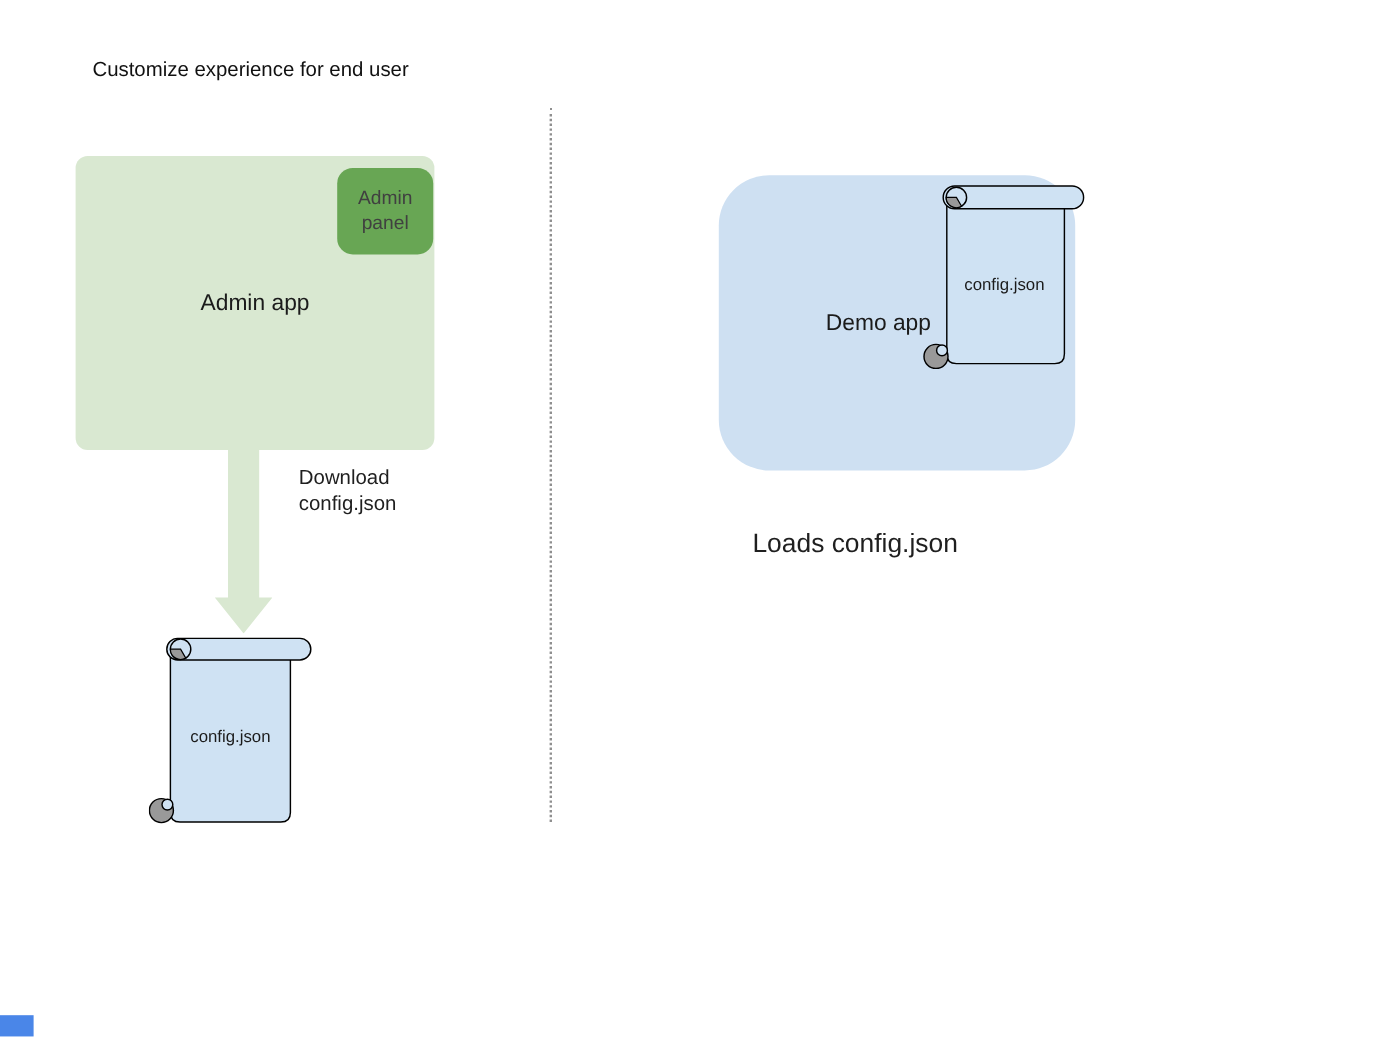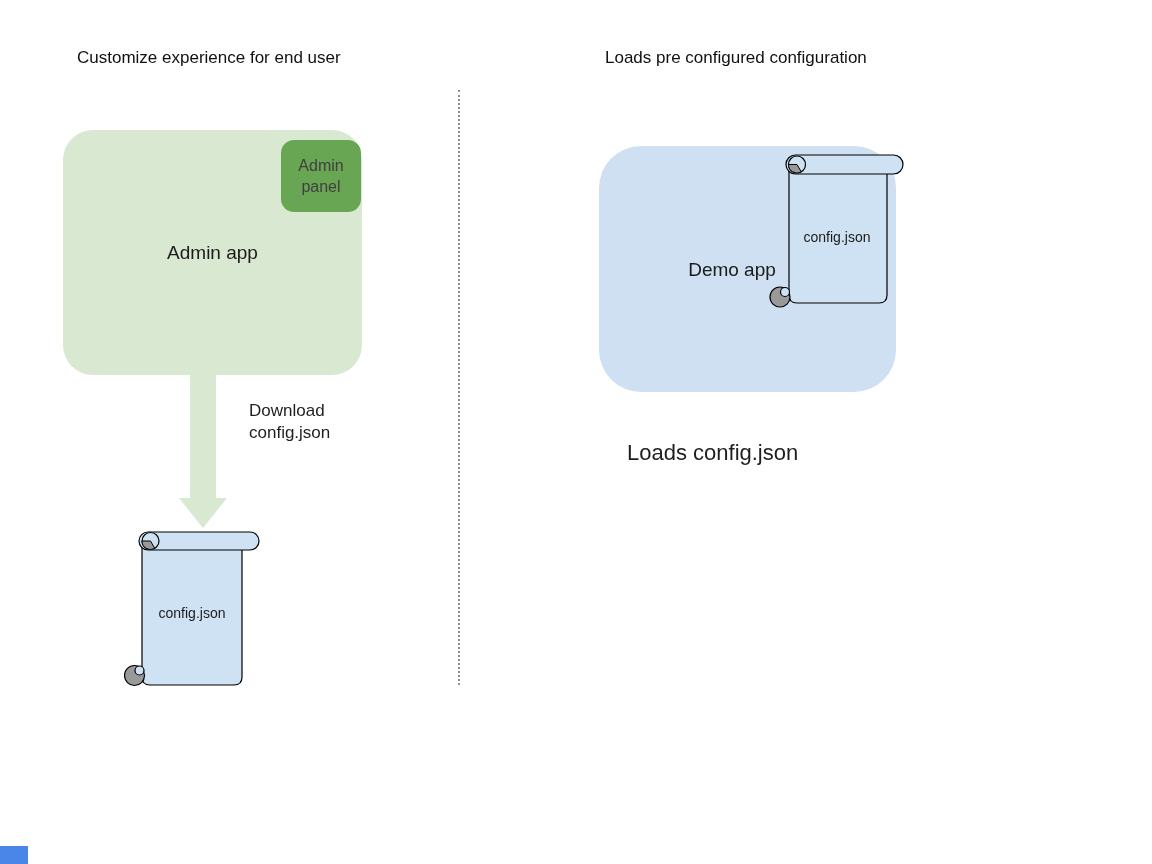--- a/index.html
+++ b/index.html
@@ -20,21 +20,21 @@
   }
   .app-box{
     display:flex;align-items:center;justify-content:center;
   }
   .app-label{
     font-size:19px;
     color:#1b1b1b;
   }
   #admin-app{
     left:63px;top:130px;width:299px;height:245px;
-    border-radius:30px;
+    border-radius:10px;
   }
   #admin-panel{
     left:281px;top:140px;width:80px;height:72px;
     border-radius:13px;
     display:flex;align-items:center;justify-content:center;
     text-align:center;
   }
   #admin-panel .panel-label{
     font-size:16px;line-height:21px;color:#404040;
     white-space:pre-line;
@@ -43,21 +43,21 @@
     left:599px;top:146px;width:297px;height:246px;
     border-radius:42px;
   }
   #demo-app-label{
     left:650px;top:259px;width:100px;
     text-align:center;
     font-size:19px;color:#1b1b1b;margin-left:32px;
   }
   #download-arrow{left:179px;top:375px;}
   #download-caption{
-    left:249px;top:400px;
+    left:249px;top:387px;
     font-size:17px;line-height:22px;
     white-space:pre-line;
   }
   #loads-caption{
     left:627px;top:443px;
     font-size:22px;line-height:20px;
     white-space:nowrap;
   }
   #divider{
     left:458px;top:90px;height:595px;width:0;
@@ -73,21 +73,20 @@
     font-size:14px;
     fill:#1b1b1b;
   }
 </style>
 </head>
 <body>
 
 <div id="canvas">
 
   <div class="abs section-title" style="left:77px;top:48px;">Customize experience for end user</div>
-  <div class="abs section-title" style="left:605px;top:48px;">Loads pre configured configuration</div>
 
   <div id="admin-app" class="abs app-box" style="background: rgb(217, 232, 209);">
     <span class="app-label">Admin app</span>
   </div>
 
   <div id="admin-panel" class="abs" style="background: rgb(104, 166, 84);">
     <span class="panel-label">Admin
 panel</span>
   </div>
 

